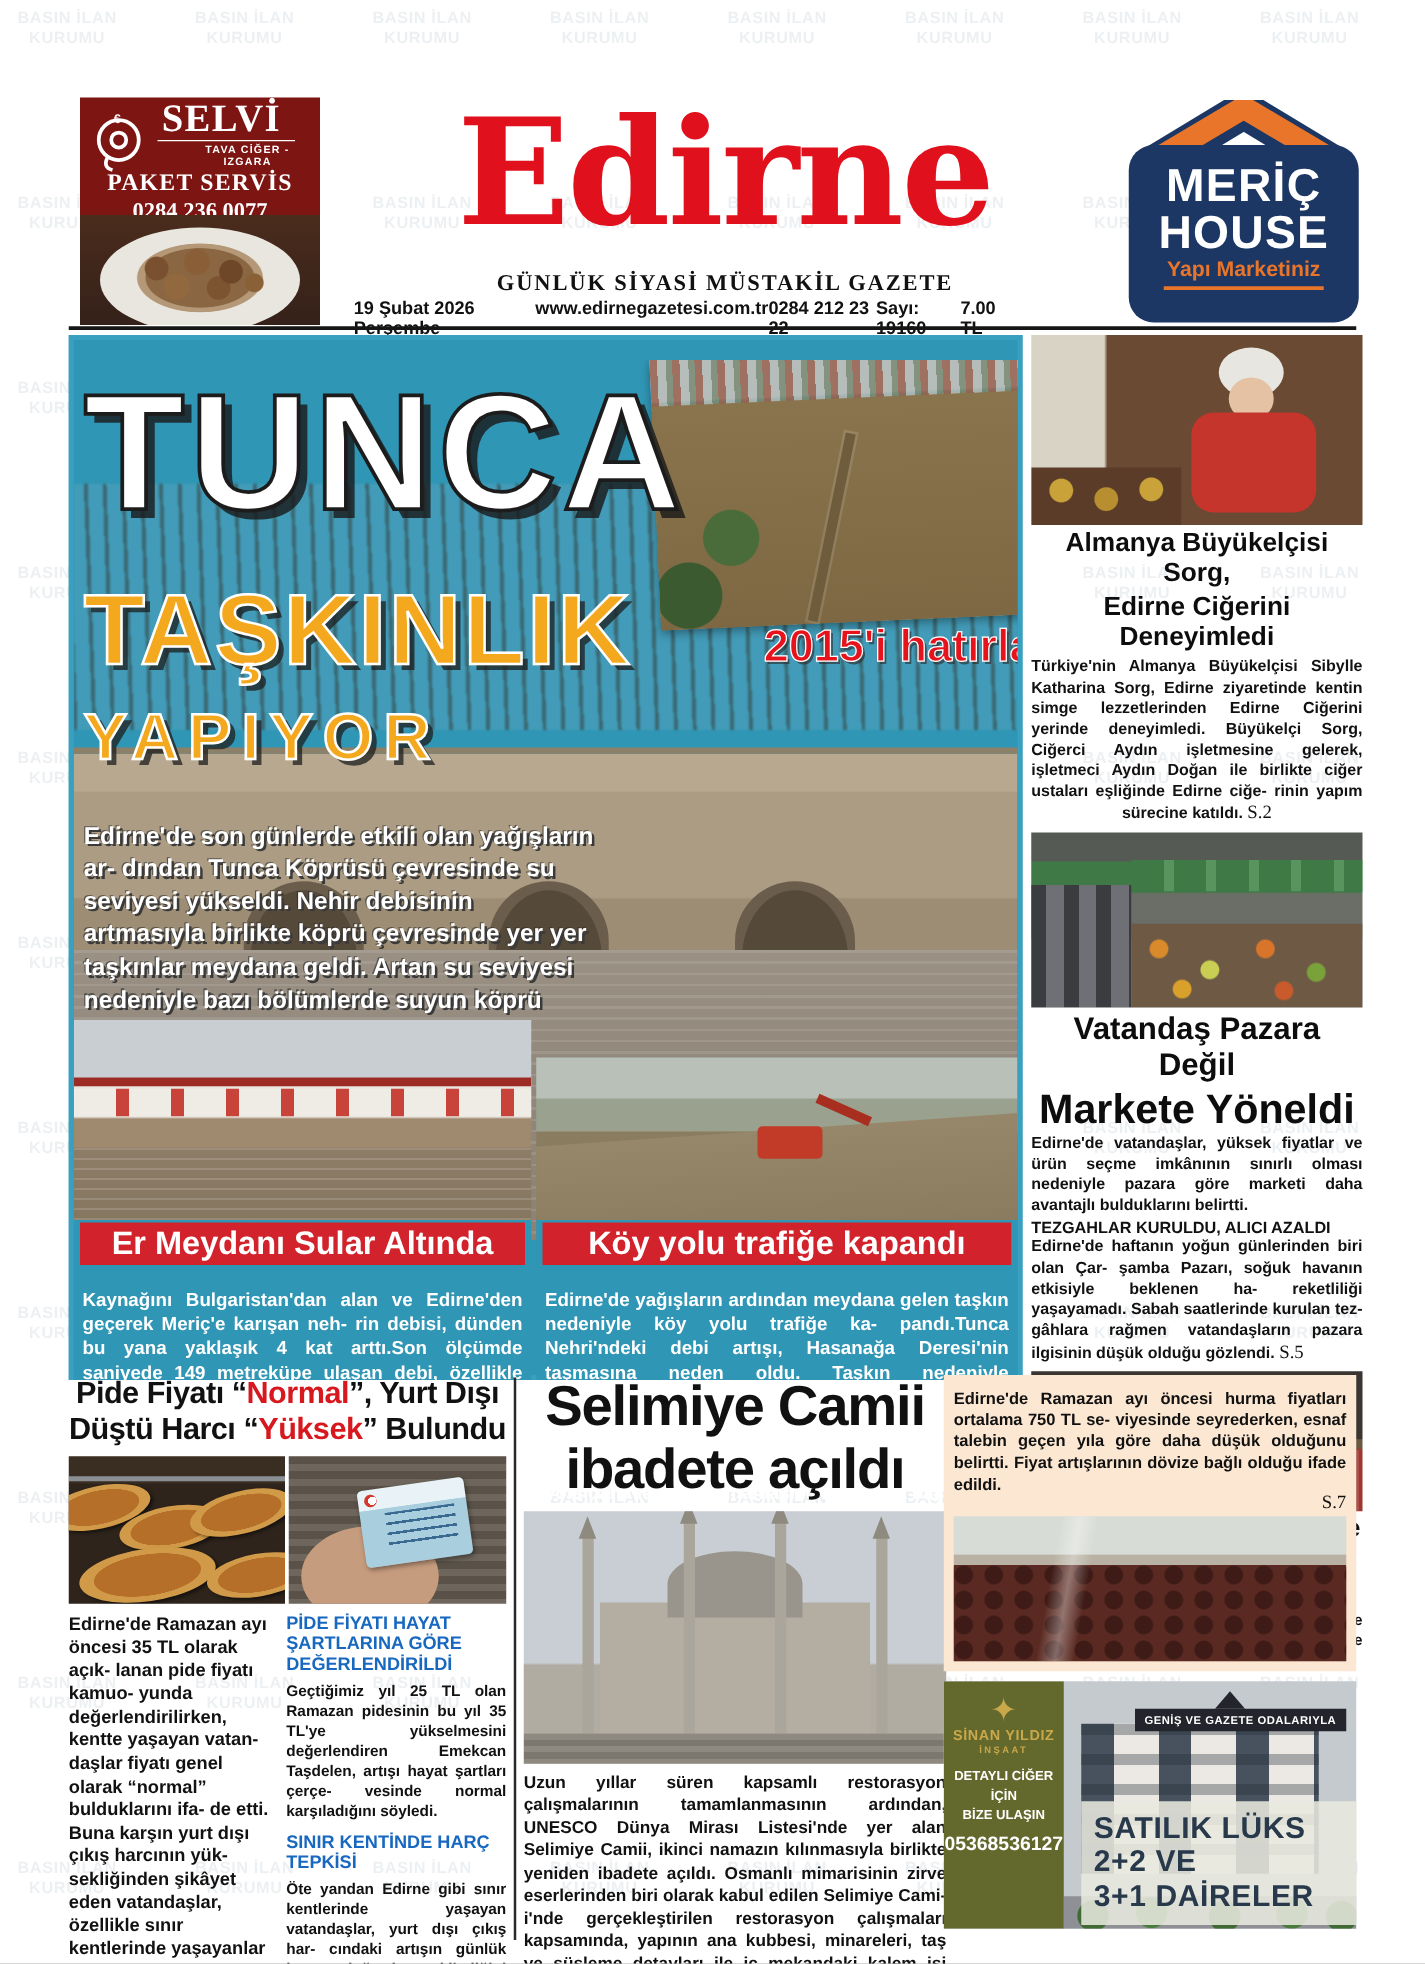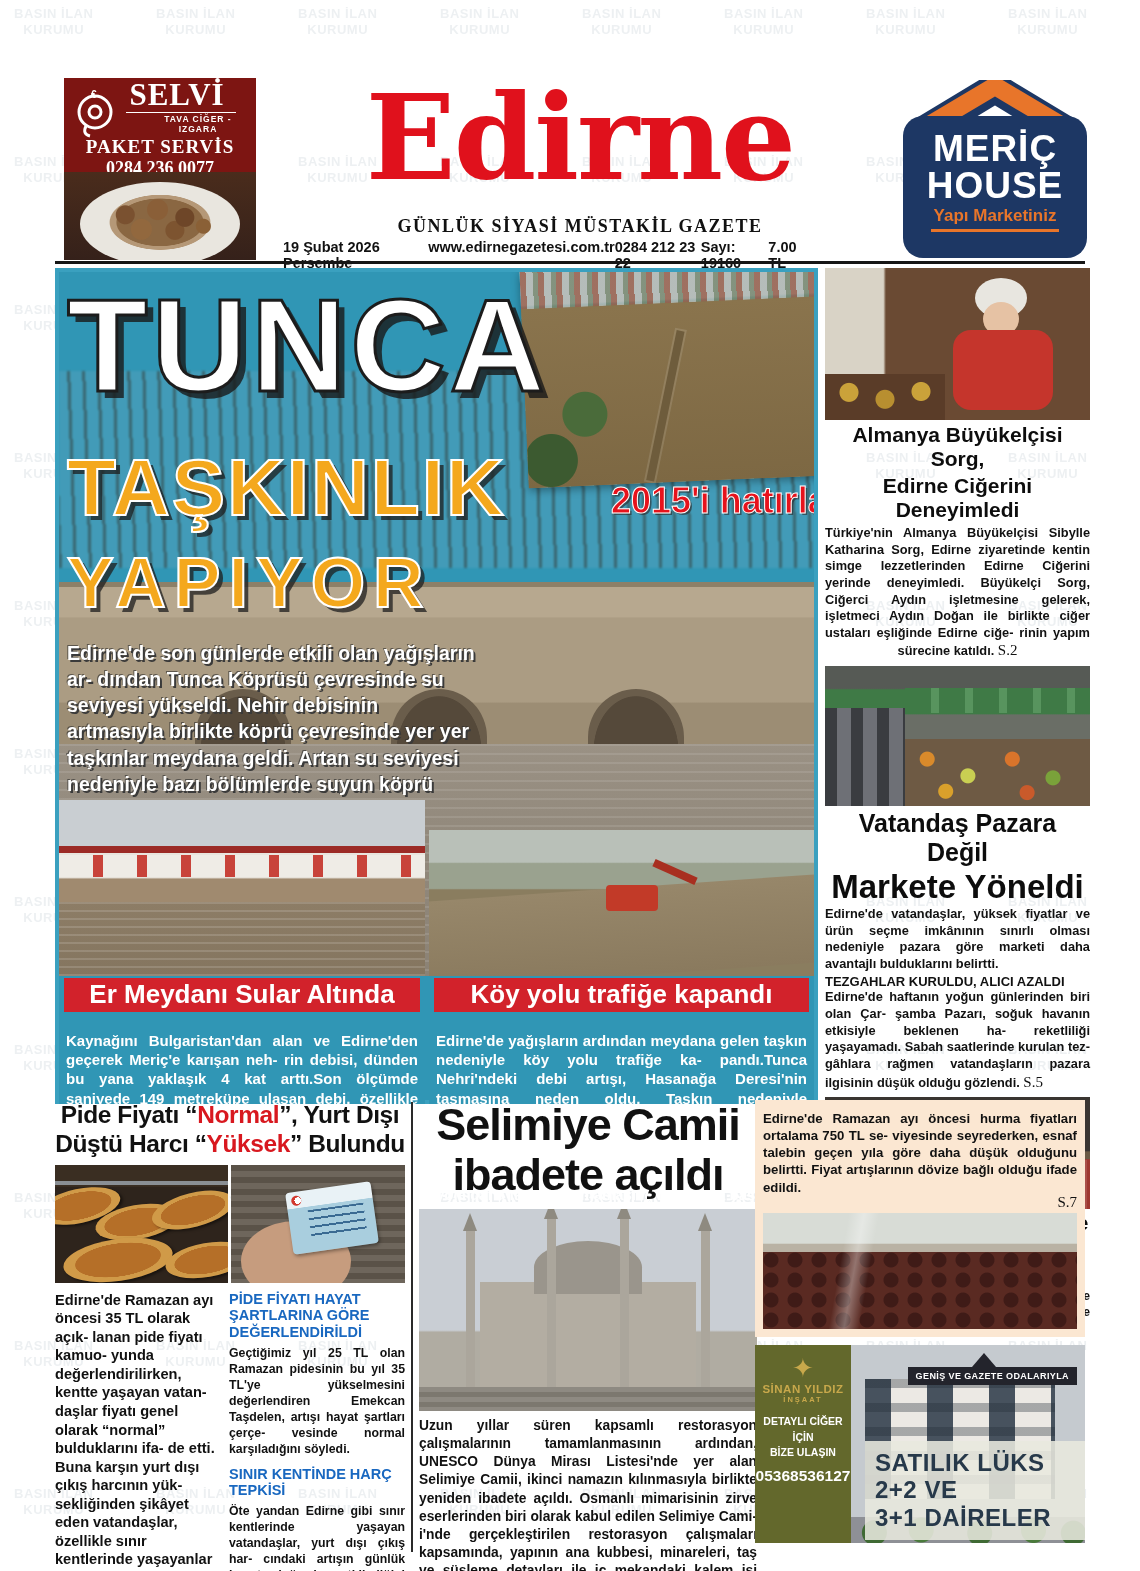--- a/index.html
+++ b/index.html
@@ -46,21 +46,21 @@
   .meric-roof { position:absolute; left:10px; top:0; }
   .meric-box { position:absolute; left:0; top:36px; width:184px; height:142px; background:#1d3764;
     border-radius:20px; text-align:center; color:#fff; }
   .meric-line { font-weight:800; font-size:37px; line-height:37px; letter-spacing:1px; }
   .meric-sub { color:#e8752a; font-weight:800; font-size:17px; margin-top:2px; }
   .meric-underline { width:128px; height:3px; background:#e8752a; margin:3px auto 0; }
   .meric-box .pad { padding-top:14px; }
 
   
   #hero { left:55px; top:268px; width:763px; height:836px; border:4px solid #3aa0bf; background:#3096b5; }
-  #hero-photo { position:absolute; left:0; top:0; width:755px; height:704px; overflow:hidden;
+  #hero-photo { position:absolute; left:0; top:16px; width:755px; height:704px; overflow:hidden;
     background:linear-gradient(180deg,#e6ebee 0%,#d8dfe3 14%,#c9d0d4 26%,#b9bcb4 38%,#a89d8c 52%,#97постb 60%,#948a7b 66%,#8d8476 82%,#877e72 100%); }
   .trees { position:absolute; left:0; top:14%; width:100%; height:28%;
     background:repeating-linear-gradient(88deg, rgba(66,64,58,.55) 0 3px, rgba(196,202,206,.12) 3px 15px);
     filter:blur(1px); }
   .bridge { position:absolute; left:0; top:44%; width:100%; height:24%;
     background:linear-gradient(180deg,#b7a88f 0 18%, #ab9c83 19% 70%, #9c8d74 71% 100%);
     border-top:5px solid #8d8068; }
   .arch { position:absolute; bottom:0; width:96px; height:62px; border-radius:96px 96px 0 0;
     background:radial-gradient(ellipse at 50% 100%, #55493a 0 62%, #6a5d4b 63% 100%); }
   .water { position:absolute; left:0; bottom:0; width:100%; height:33%;
@@ -76,21 +76,21 @@
     background:radial-gradient(circle at 20% 60%, #4a6b3a 0 22px, transparent 23px),
                radial-gradient(circle at 8% 85%, #3c5a30 0 26px, transparent 27px),
                linear-gradient(180deg,#8a744d 0, #7d6843 100%); }
   .inset-bridge-line { position:absolute; left:46%; top:30%; width:8px; height:70%;
     background:#6e5c3c; transform:rotate(14deg); box-shadow:0 0 0 2px rgba(255,255,255,.12); }
   .hl { font-weight:900; line-height:1; white-space:nowrap; }
   #headline1 { left:8px; top:8px; font-size:132px; letter-spacing:4px; color:#fff;
     -webkit-text-stroke:3px #1c1c1c; text-shadow:7px 7px 0 rgba(25,25,25,.8); }
   #headline2 { left:8px; top:176px; font-size:80px; letter-spacing:2px; color:#f4a81d;
     -webkit-text-stroke:2px #ffffff; text-shadow:5px 5px 0 rgba(30,30,30,.75); }
-  #headline3 { left:8px; top:276px; font-size:70px; letter-spacing:8px; color:#f4a81d;
+  #headline3 { left:8px; top:276px; font-size:52px; letter-spacing:8px; color:#f4a81d;
     -webkit-text-stroke:2px #ffffff; text-shadow:5px 5px 0 rgba(30,30,30,.75); }
   #inset-tag { left:552px; top:208px; font-size:36px; font-weight:800; color:#e6131c;
     -webkit-text-stroke:1px #fff; text-shadow:2px 2px 0 rgba(40,40,40,.6); white-space:nowrap; }
   #hero-intro { left:8px; top:368px; width:412px; font-size:19.5px; font-weight:800; color:#fff;
     line-height:1.34; text-shadow:2px 2px 0 #3a3a3a, -1px -1px 0 rgba(40,40,40,.6); }
   #photo-stadium { position:absolute; left:0; top:528px; width:366px; height:176px; overflow:hidden;
     background:linear-gradient(180deg,#c9ced2 0 26%, #e9e5de 27% 44%, #a08a6f 45% 58%, #8a7a64 59% 100%); }
   .stadium-roof { position:absolute; left:0; top:26%; width:100%; height:7px; background:#9c2b26; }
   .stadium-wall { position:absolute; left:0; top:31%; width:100%; height:13%;
     background:repeating-linear-gradient(90deg,#efece6 0 34px, #c8433a 34px 44px); }

